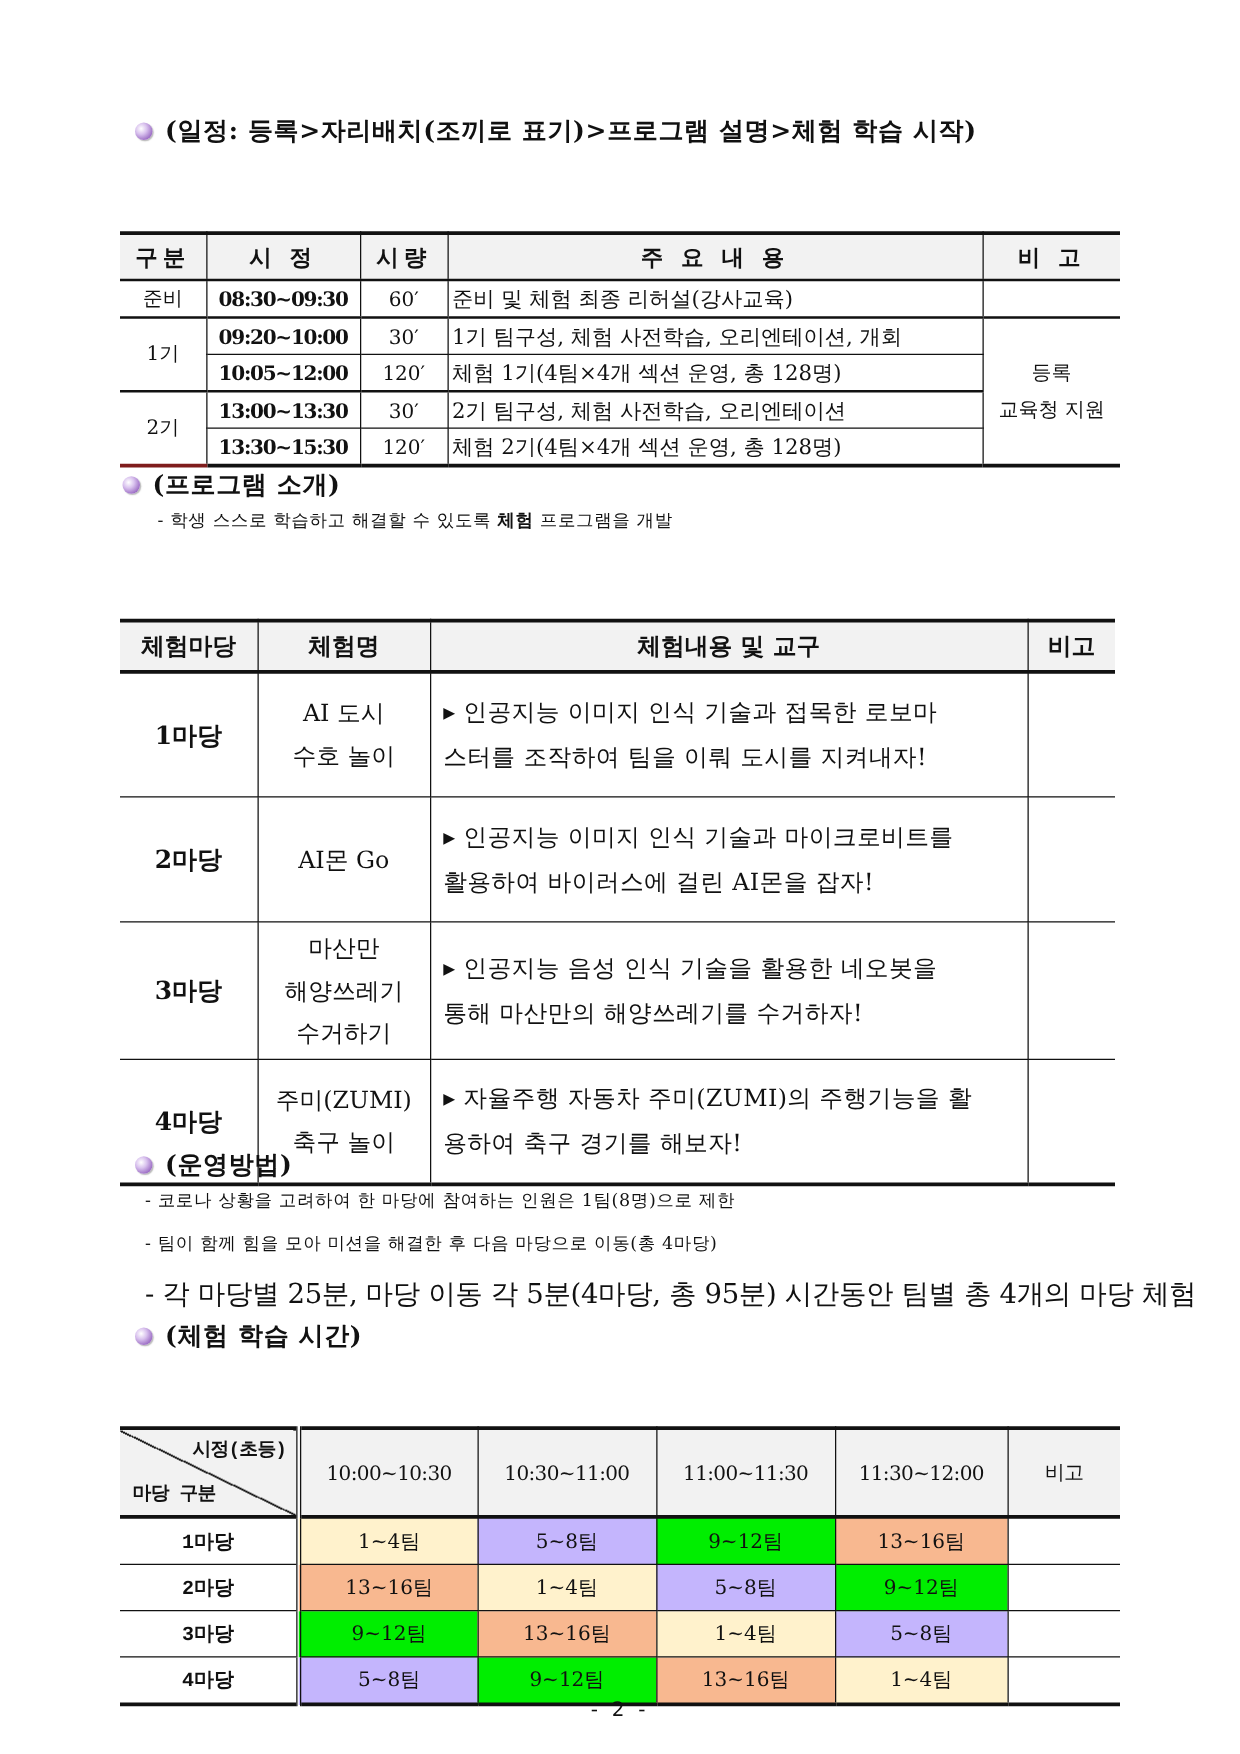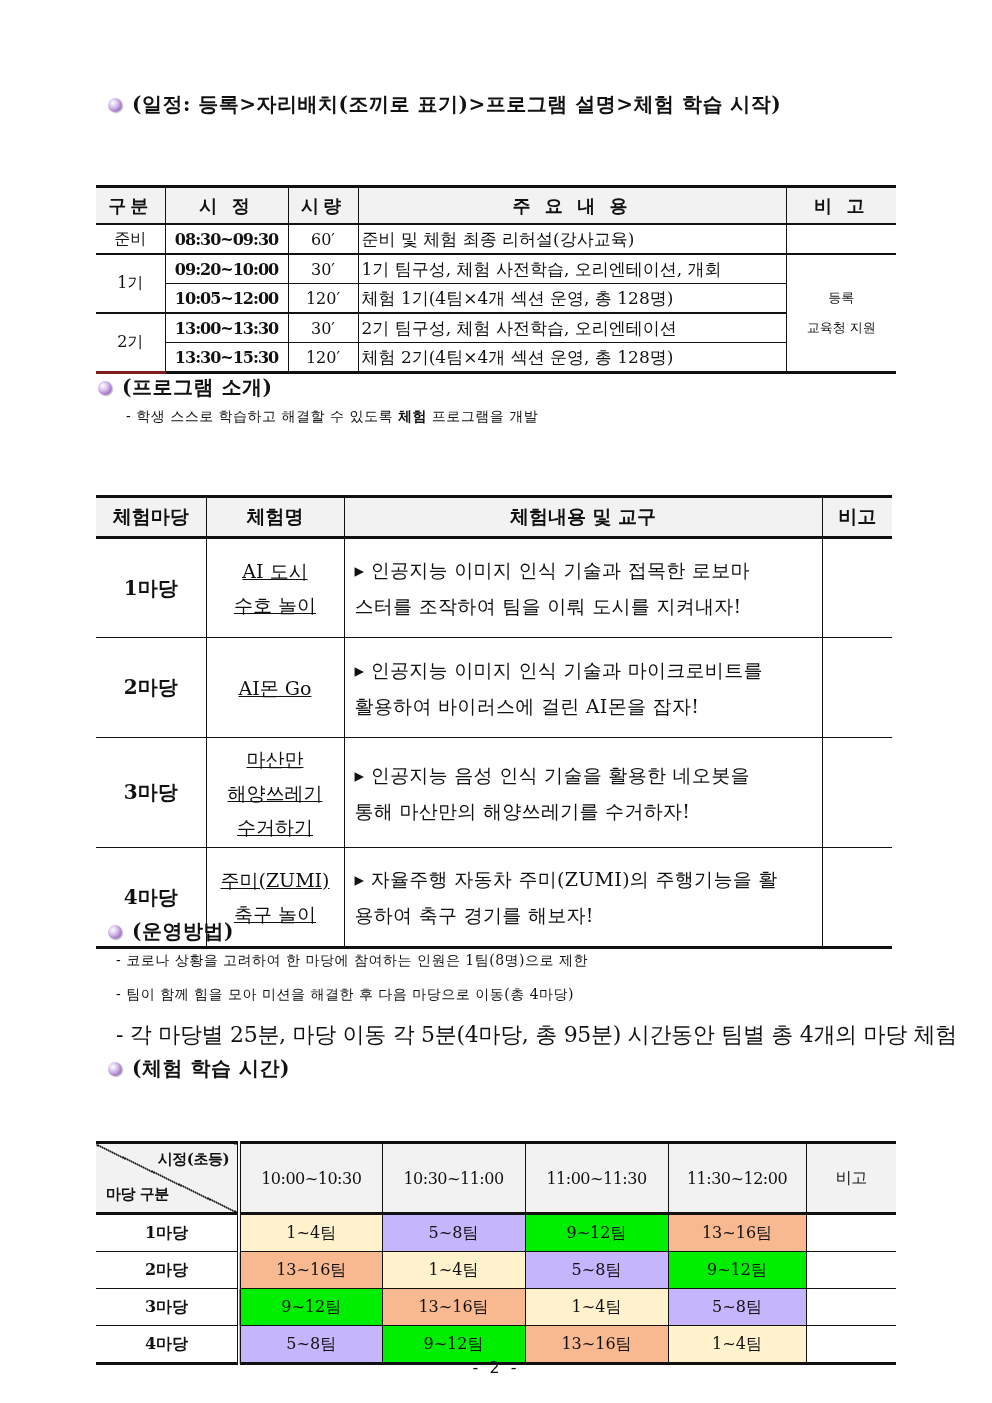--- a/index.html
+++ b/index.html
@@ -13,38 +13,38 @@
   .t1 { left:96px; top:138px; width:800px; font-size:16px; }
   .t1 th { background:#f2f2f2; font-size:18px; font-weight:bold; height:35px; letter-spacing:4px; }
   .t1 td { height:28px; }
   .t1 .time { font-weight:bold; letter-spacing:-1px; }
   .t1 .content { text-align:left; padding-left:3px; font-size:17px; }
   .t1 thead tr { border-top:3px solid #111; border-bottom:2px solid #111; }
   .t1 tr.thickbot td { border-bottom:2px solid #111; }
   .t1 tbody tr:last-child td { border-bottom:3px solid #111; }
   .t1 td:first-child, .t1 th:first-child { border-left:none; }
   .t1 td:last-child, .t1 th:last-child { border-right:none; }
-  .t1 .note { border-right:none; line-height:30px; font-size:13px;text-align:center; }
+  .t1 .note { border-right:none; line-height:30px; font-size:16px;text-align:center; }
 
   .t2 { left:96px; top:448px; width:796px; font-size:19px; }
   .t2 th { background:#f2f2f2; font-weight:bold; font-size:19px; height:38px; }
   .t2 thead tr { border-top:3px solid #111; border-bottom:3px solid #111; }
   .t2 tbody tr:last-child td { border-bottom:3px solid #111; }
   .t2 td:first-child, .t2 th:first-child { border-left:none; }
   .t2 td:last-child, .t2 th:last-child { border-right:none; }
   .t2 .madang { font-weight:bold; font-size:20px; }
-  .t2 .name { line-height:34px;text-decoration:underline; }
+  .t2 .name { line-height:34px; }
   .t2 .desc { text-align:left; padding:0 8px 0 10px; line-height:36px; letter-spacing:0.3px; }
 
   .t3 { left:96px; top:1094px; width:800px; font-size:16px; }
   .t3 th { background:#f2f2f2; font-weight:normal; height:68px; font-size:16px; letter-spacing:-0.5px; }
   .t3 thead tr { border-top:3px solid #111; border-bottom:3px solid #111; }
   .t3 td { height:36px; }
   .t3 tbody tr:last-child td { border-bottom:3px solid #111; }
-  .t3 td:first-child, .t3 th:first-child { border-left:none; border-right:4px double #111; font-weight:bold; }
+  .t3 td:first-child, .t3 th:first-child { border-left:none; border-right:4px double #111; font-weight:bold;font-family:Liberation Mono, monospace; }
   .t3 td:last-child, .t3 th:last-child { border-right:none; }
   .t3 .diag { position:relative; background:#f2f2f2; background-image:linear-gradient(to top right, transparent calc(50% - 0.6px), #111 calc(50% - 0.6px), #111 calc(50% + 0.6px), transparent calc(50% + 0.6px)); background-image:linear-gradient(to bottom left, transparent calc(50% - 0.7px), #111 calc(50% - 0.7px), #111 calc(50% + 0.7px), transparent calc(50% + 0.7px)); }
   .t3 .diag .tr { position:absolute; right:8px; top:6px; font-weight:bold; font-size:15px; }
   .t3 .diag .bl { position:absolute; left:10px; bottom:8px; font-weight:bold; font-size:15px; }
   .c-yellow { background:#fff2cc; }
   .c-purple { background:#c4b5fd; }
   .c-green { background:#00ee00; }
   .c-orange { background:#f8b890; }
   .pagenum { left:0; width:992px; top:1358px; text-align:center; font-size:16px; font-family:"DejaVu Sans","Liberation Sans",sans-serif; letter-spacing:3px; }
 </style>

